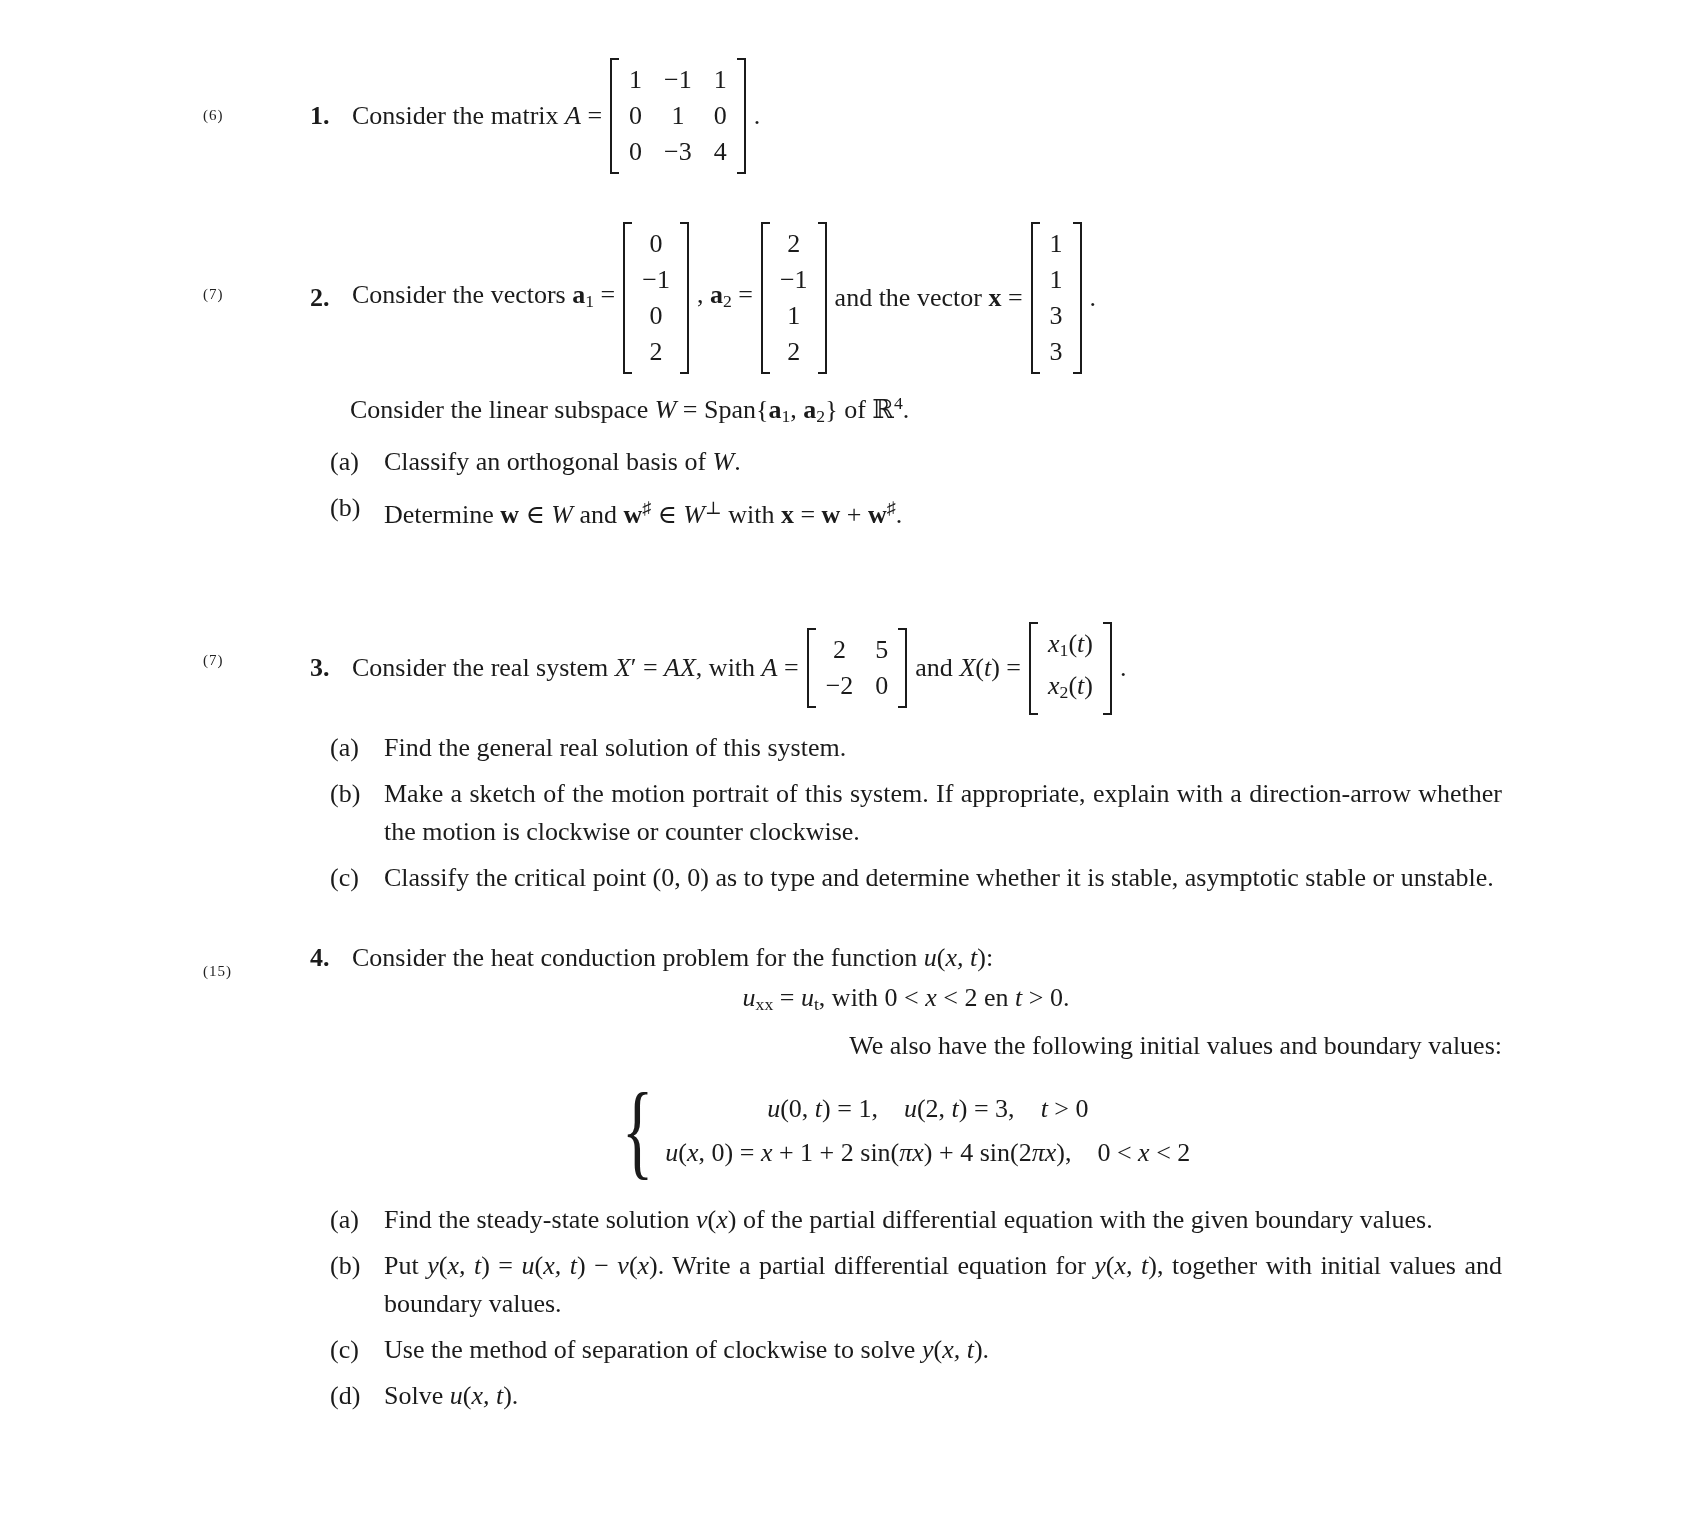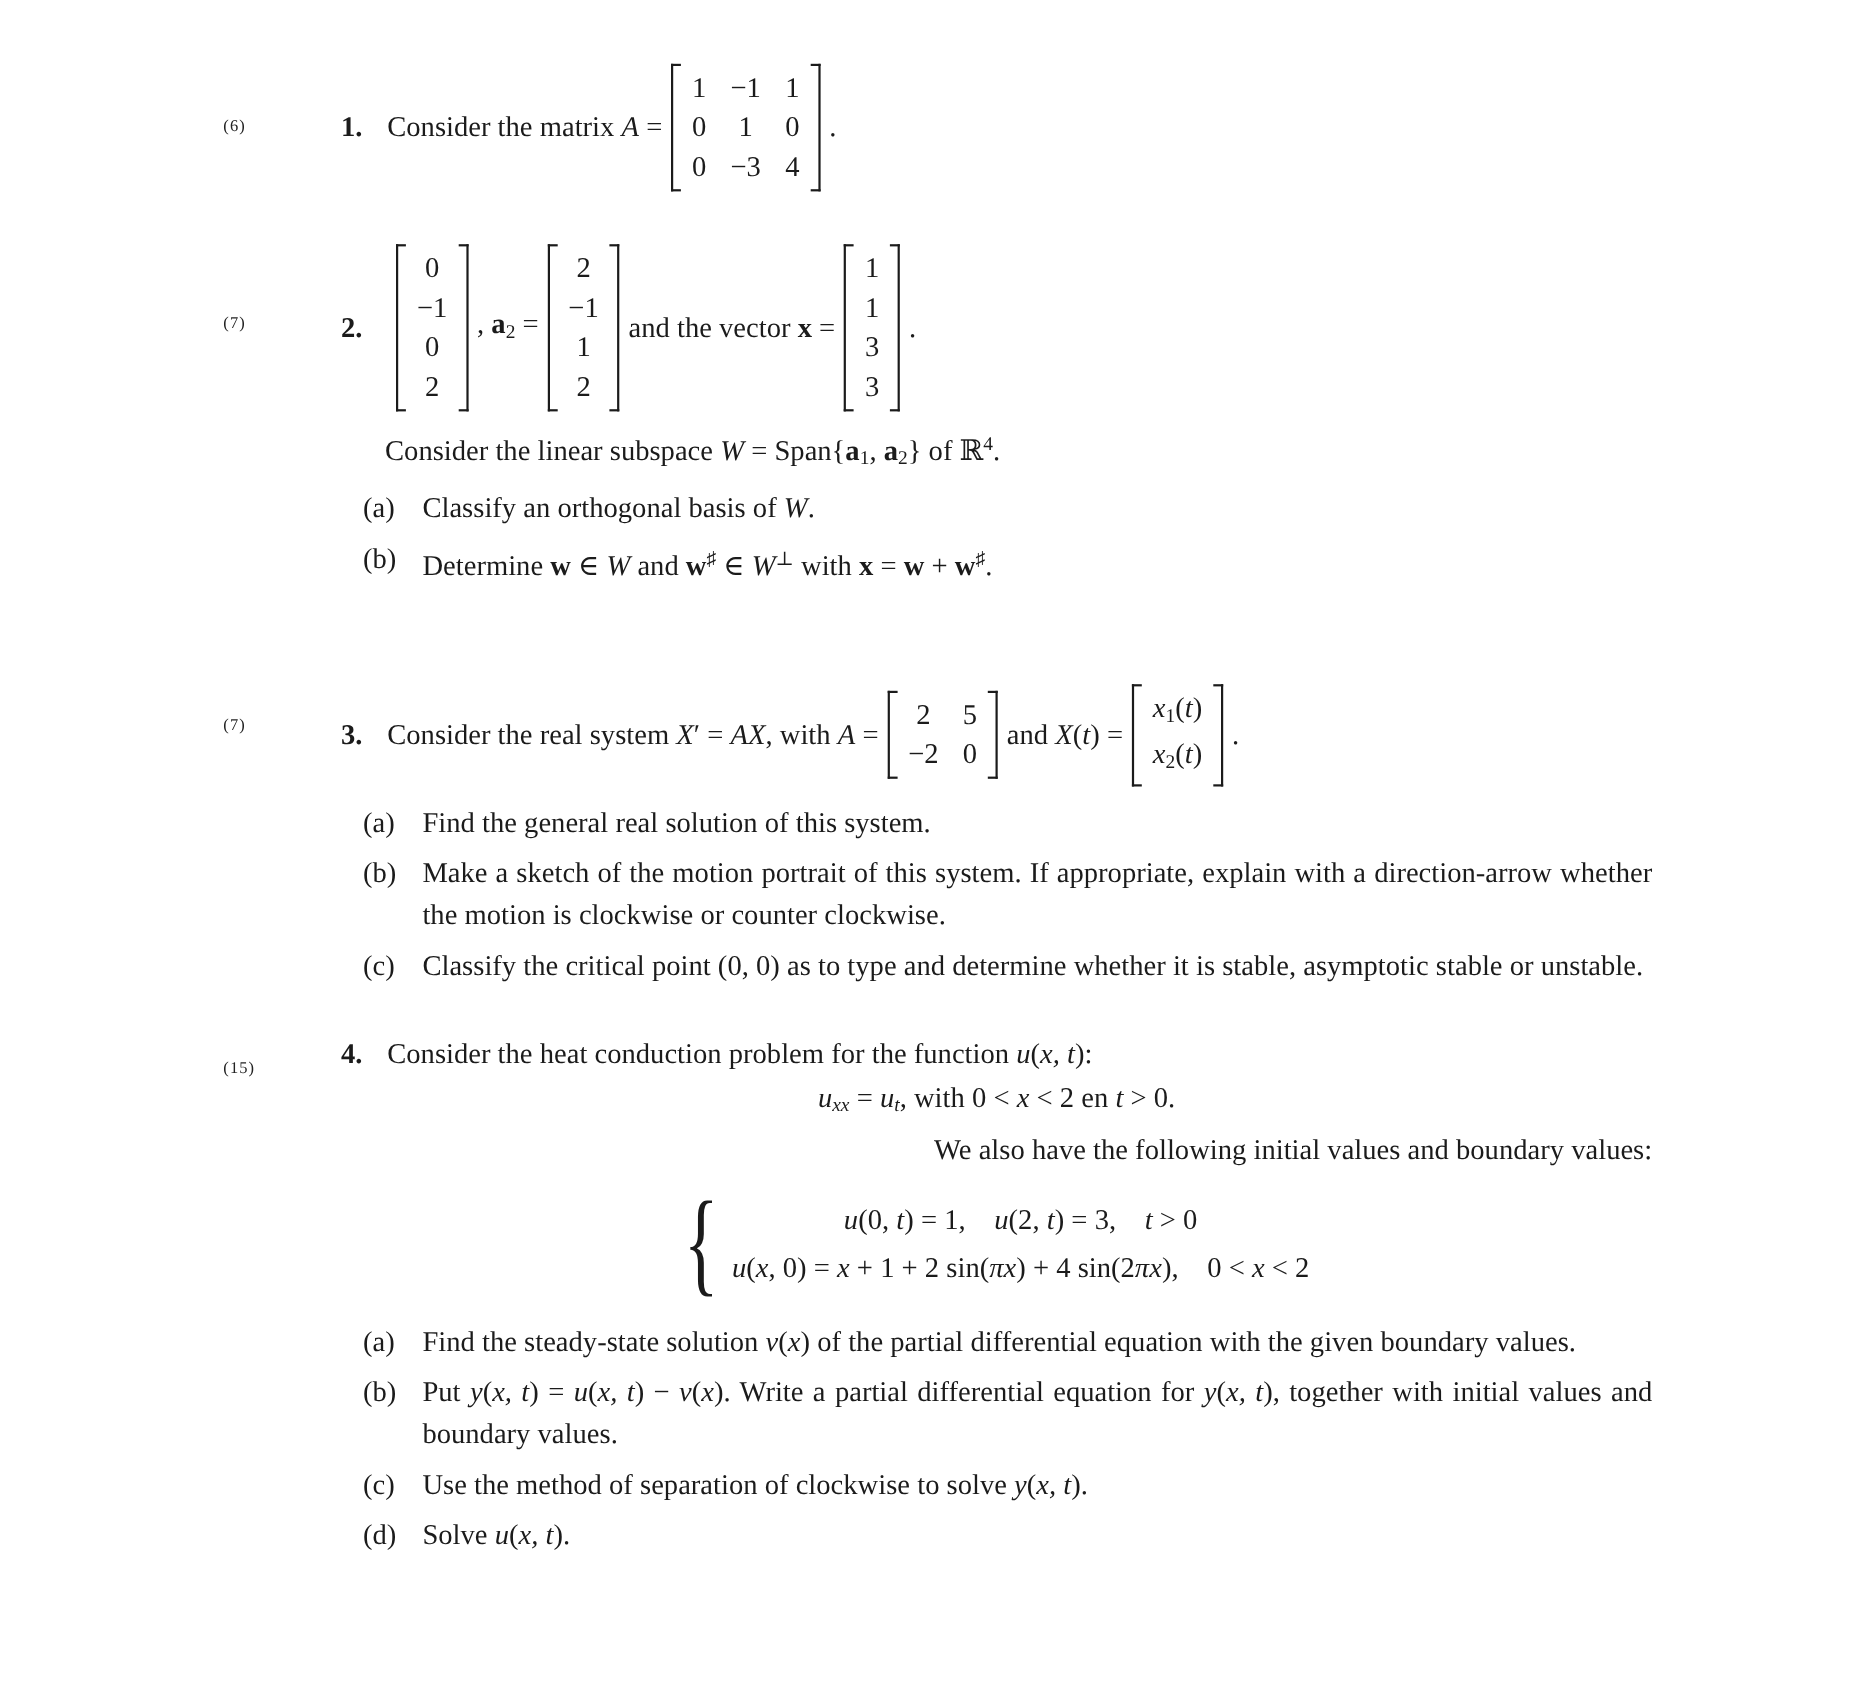--- a/index.html
+++ b/index.html
@@ -31,21 +31,21 @@
   .br{flex:none;align-self:stretch;width:9px;}
   .br.l{border-left:2.5px solid #1b1b1b;border-top:2.5px solid #1b1b1b;border-bottom:2.5px solid #1b1b1b;}
   .br.r{border-right:2.5px solid #1b1b1b;border-top:2.5px solid #1b1b1b;border-bottom:2.5px solid #1b1b1b;}
   .cells{display:grid;padding:5px 10px;row-gap:2px;column-gap:22px;justify-items:center;align-items:center;line-height:34px;}
   .cols3{grid-template-columns:auto auto auto;}
   .cols2{grid-template-columns:auto auto;}
   .cols1{grid-template-columns:auto;}
   .r-it{font-style:italic;}
   .r-bf{font-weight:bold;}
   .r-sub{font-size:68%;vertical-align:-0.25em;}
-  .r-subi{font-size:68%;vertical-align:-0.25em;font-style:italic;}
+  .r-subi{font-size:68%;vertical-align:-0.25em;}
   .r-sup{font-size:68%;vertical-align:0.5em;}
   .center{text-align:center;}
   .eqline{margin-top:2px;}
   .system{display:flex;align-items:center;justify-content:center;margin:22px 0 26px;}
   .brace{display:inline-block;font-size:66px;transform:scaleY(1.6);line-height:1;margin-right:12px;font-weight:400;}
   .syslines{display:flex;flex-direction:column;line-height:44px;}
   .sys-top{align-self:center;text-align:center;}
   .p4 .cont{text-align:right;}
 </style>
 </head>
@@ -75,20 +75,21 @@
       <span><span class="r-rm">.</span></span>
     </div>
   </div>
 </section>
 
 <section class="problem p2">
   <div class="pts">(7)</div>
   <div class="body">
     <div class="line mrow">
       <span class="num">2.</span>
+      <span><span class="r-rm">Consider the vectors </span><span class="r-bf">a</span><span class="r-sub">1</span><span class="r-rm"> = </span></span>
       <span class="matrix">
           <span class="br l"></span>
           <span class="cells cols1">
             <span>0</span>
             <span>−1</span>
             <span>0</span>
             <span>2</span>
           </span>
           <span class="br r"></span>
         </span>

